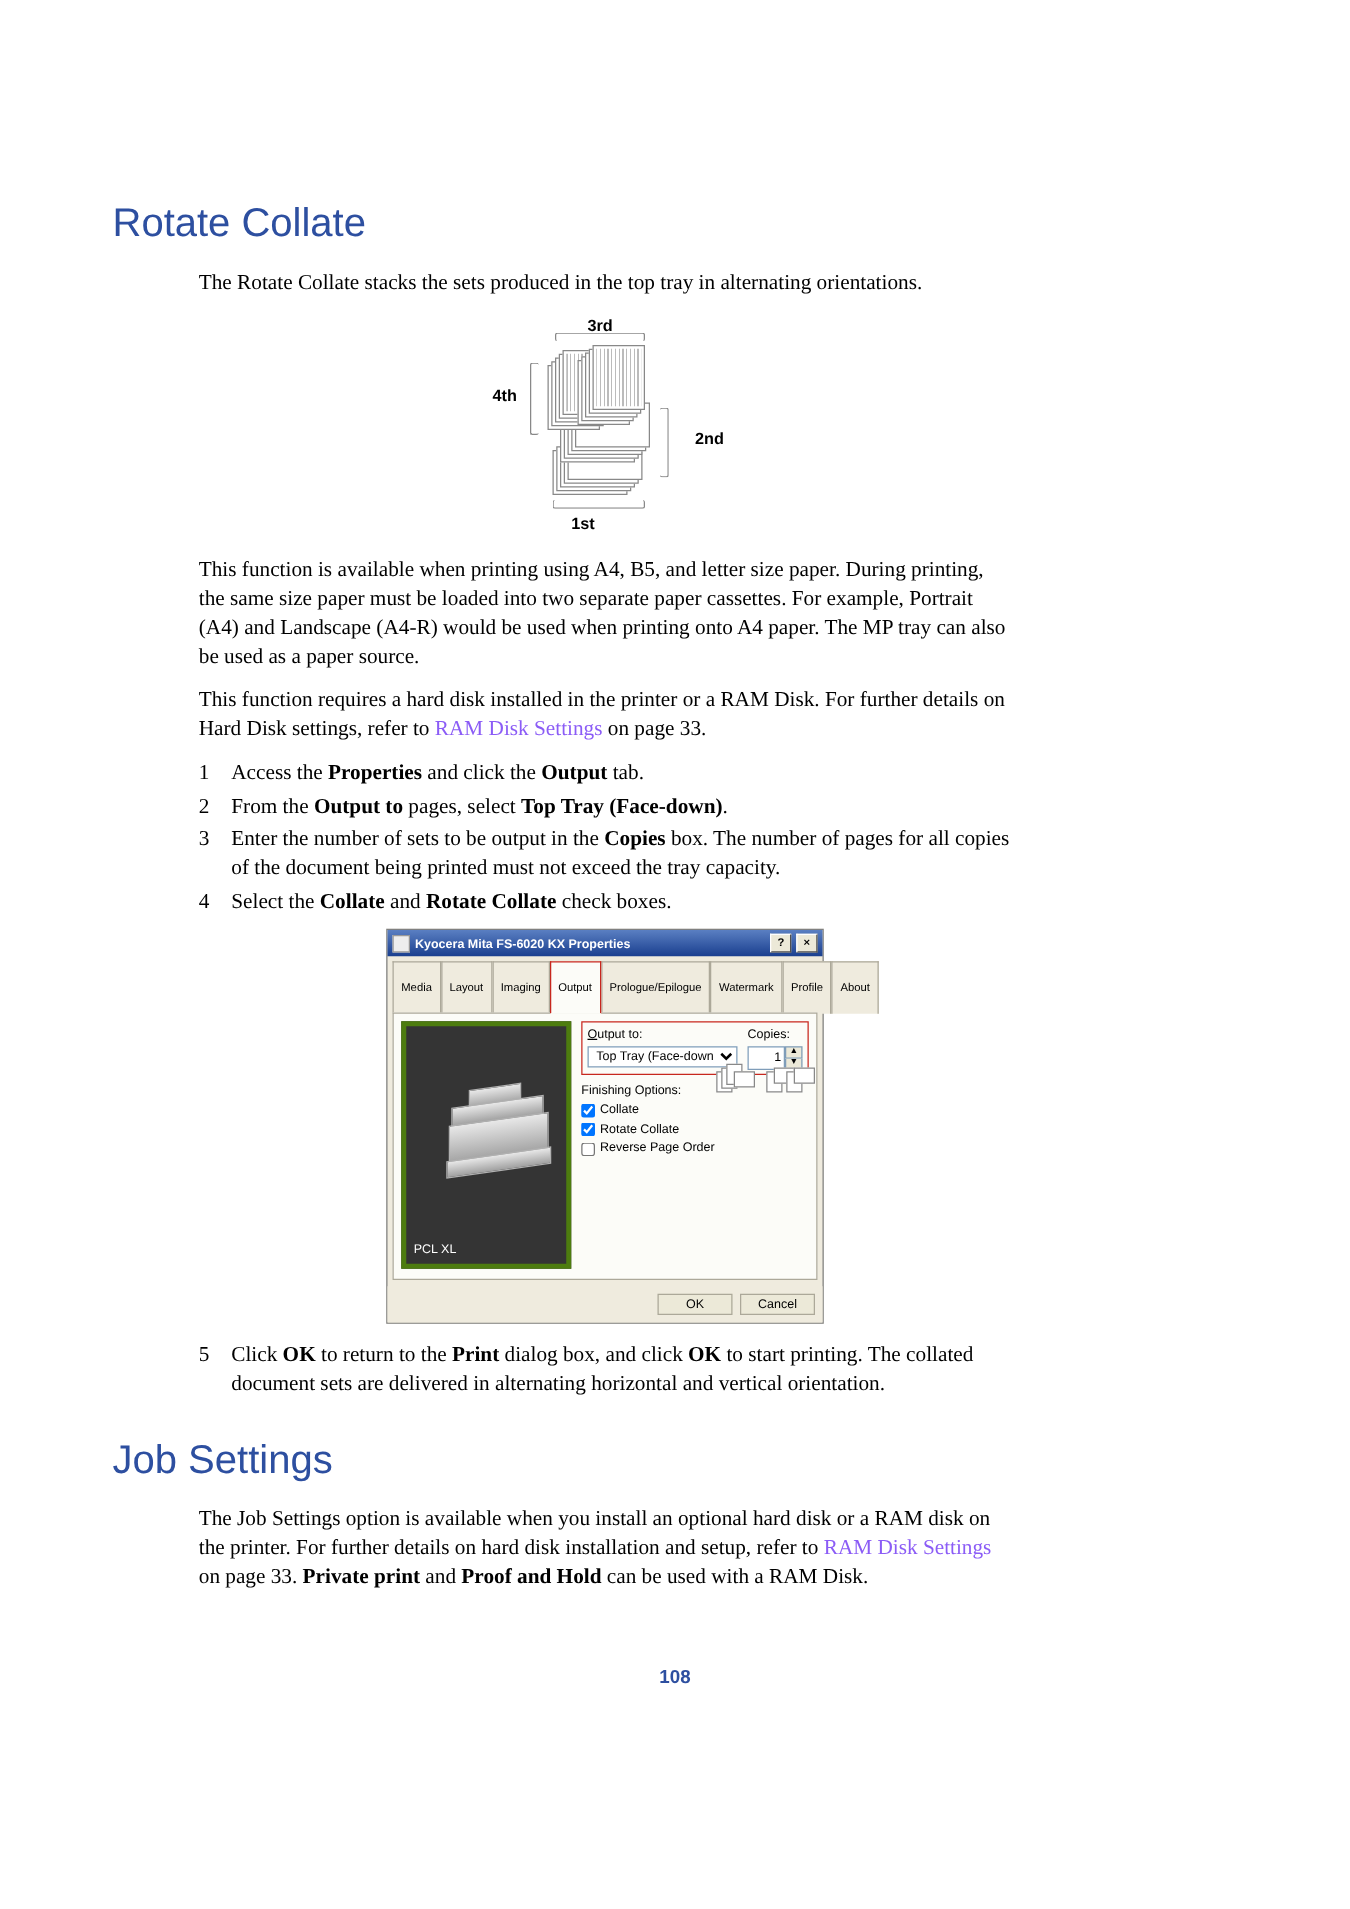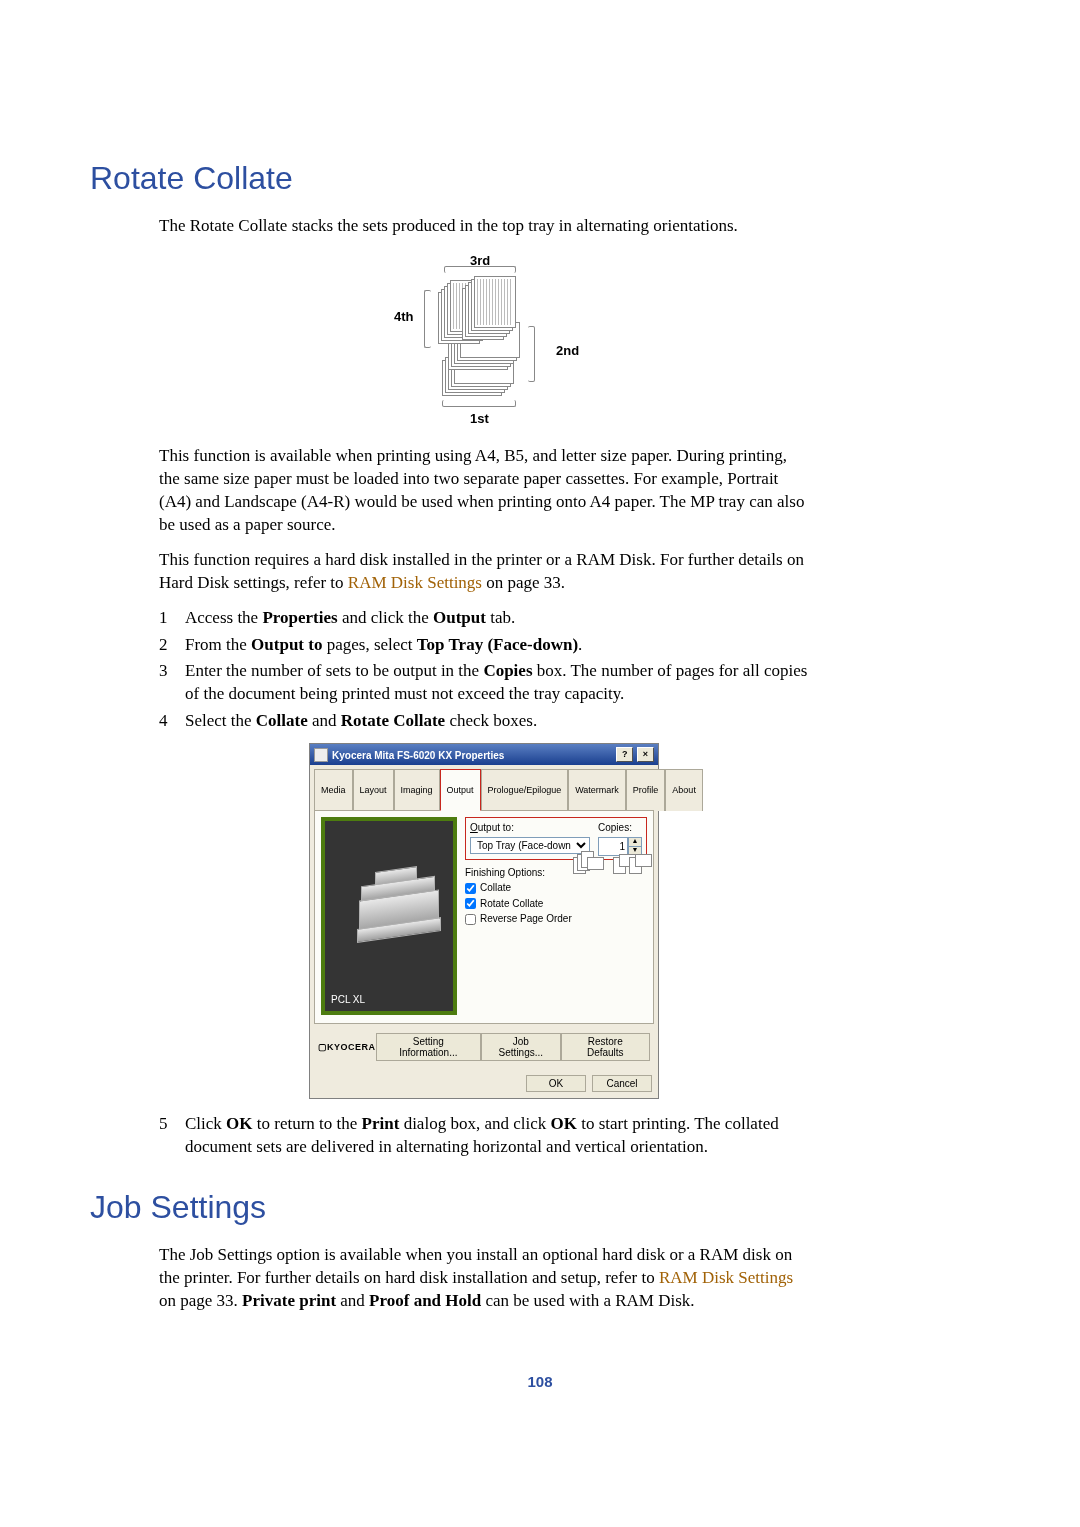--- a/index.html
+++ b/index.html
@@ -24,21 +24,21 @@
   .body-col {
     margin-left: 69px;
     max-width: 650px;
     font-size: 17px;
     line-height: 1.35;
   }
   .para {
     margin: 0 0 12px 0;
   }
   .link {
-    color: #a16207;
+    color: #8b5cf6;
     text-align: center;
   }
   .subhead {
     font-family: Arial, Helvetica, sans-serif;
     font-weight: bold;
     font-size: 15px;
     margin: 22px 0 6px 0;
   }
   .num-list {
     list-style: none;
@@ -293,21 +293,21 @@
       <div class="diagram">
         <div class="d-lbl" style="left:76px;top:0;">3rd</div>
         <div class="brace" style="left:50px;top:14px;width:70px;height:6px;border-bottom:none;"></div>
 
         <div class="d-lbl" style="left:0;top:56px;">4th</div>
         <div class="brace" style="left:30px;top:38px;width:6px;height:56px;border-right:none;"></div>
 
         <div class="d-lbl" style="left:162px;top:90px;">2nd</div>
         <div class="brace" style="left:134px;top:74px;width:6px;height:54px;border-left:none;"></div>
 
-        <div class="d-lbl" style="left:76px;top:158px;">1st</div>
+        <div class="d-lbl" style="left:63px;top:158px;">1st</div>
         <div class="brace" style="left:48px;top:148px;width:72px;height:6px;border-top:none;"></div>
 
         <div class="stack-h1" style="left:48px;top:108px;"></div>
         <div class="stack-h1" style="left:51px;top:105px;"></div>
         <div class="stack-h1" style="left:54px;top:102px;"></div>
         <div class="stack-h1" style="left:57px;top:99px;"></div>
         <div class="stack-h1" style="left:60px;top:96px;"></div>
 
         <div class="stack-h2" style="left:54px;top:82px;"></div>
         <div class="stack-h2" style="left:57px;top:79px;"></div>
@@ -432,26 +432,20 @@
               <div class="ci" style="left:8px;top:2px;"></div>
               <div class="ci" style="left:14px;top:8px;width:15px;height:11px;"></div>
               <div class="ci" style="left:40px;top:8px;"></div>
               <div class="ci" style="left:46px;top:5px;width:15px;height:11px;"></div>
               <div class="ci" style="left:56px;top:8px;"></div>
               <div class="ci" style="left:62px;top:5px;width:15px;height:11px;"></div>
             </div>
           </div>
         </div>
 
-        <div class="bottom-bar">
-          <span class="brand">▢<span>KYOCERA</span></span>
-          <button class="btn">Setting Information...</button>
-          <button class="btn">Job Settings...</button>
-          <button class="btn">Restore Defaults</button>
-        </div>
 
         <div class="footer-btns">
           <button class="btn" style="min-width:60px;">OK</button>
           <button class="btn" style="min-width:60px;">Cancel</button>
         </div>
       </div>
     </div>
 
     <ol class="num-list" start="5">
       <li>

